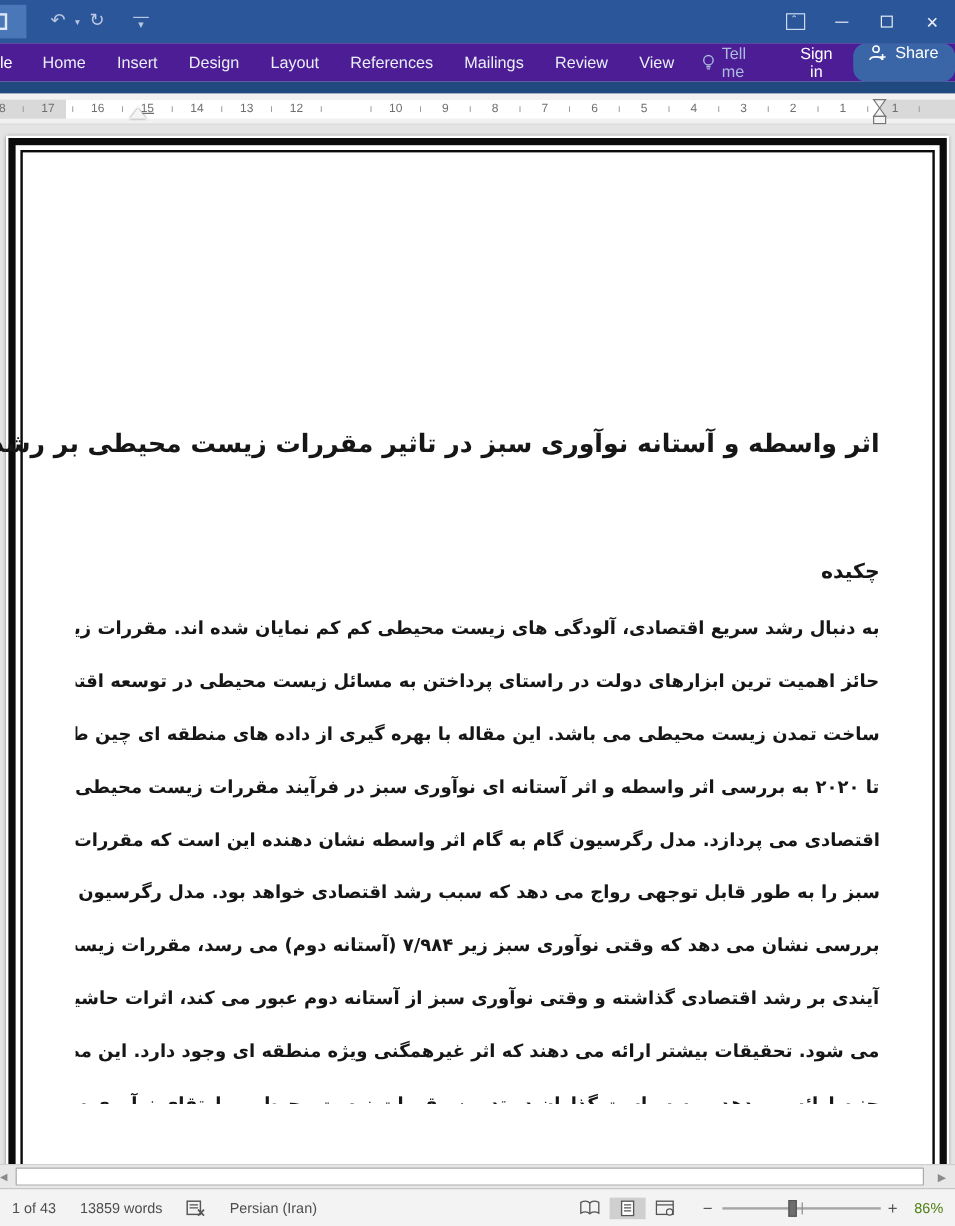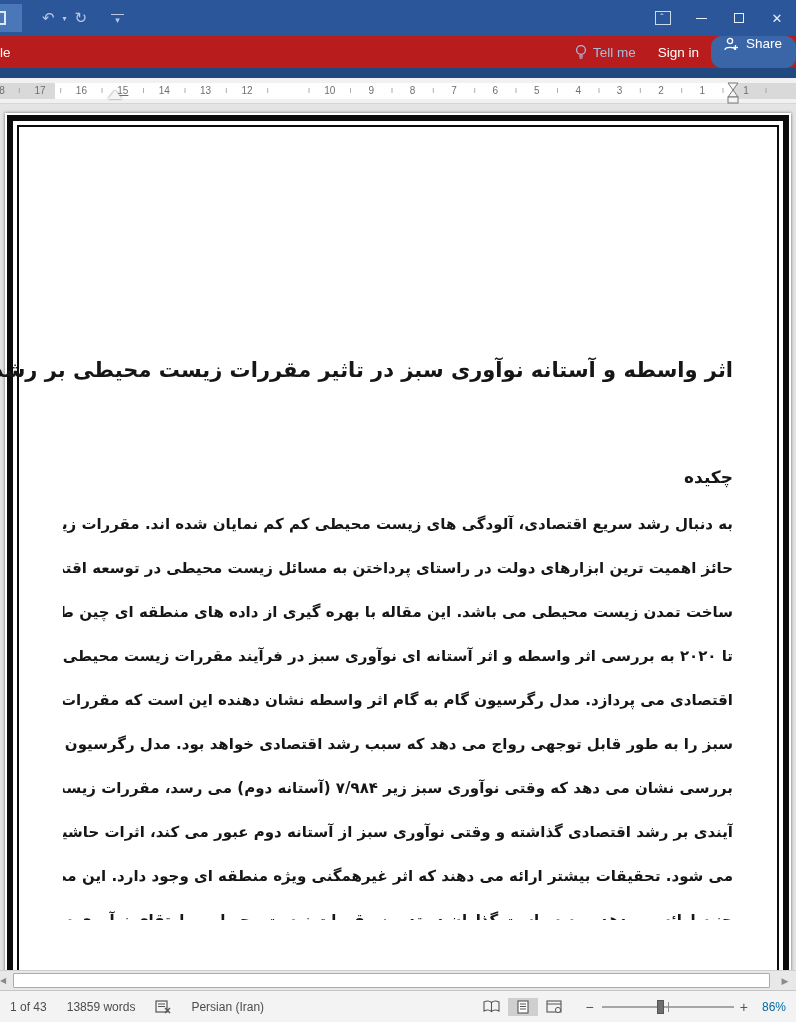--- a/index.html
+++ b/index.html
@@ -19,21 +19,21 @@
                 color:#ffffff; font-size:13.5px; white-space:nowrap; }
   .win-controls { margin-left:auto; display:flex; align-items:center; height:100%; }
   .win-btn { width:38px; height:36px; display:flex; align-items:center; justify-content:center; color:#e8eef7; }
   .ribbon-opts { width:16px; height:14px; border:1px solid #cdd9ec; position:relative; }
   .ribbon-opts:after { content:"ˆ"; position:absolute; left:4px; top:0px; color:#cdd9ec; font-size:11px; }
   .min-glyph { width:11px; height:1px; background:#e8eef7; }
   .max-glyph { width:10px; height:10px; border:1px solid #e8eef7; }
   .close-glyph { font-size:13px; }
 
   
-  .tabbar { height:32px; background:#b91c1c; display:flex; align-items:center; flex:0 0 auto; color:#e9eef6; font-size:13.5px; }
+  .tabbar { height:32px; background:#4c1d95; display:flex; align-items:center; flex:0 0 auto; color:#e9eef6; font-size:13.5px; }
   .file-partial { padding:0 12px 0 0; color:#ffffff; }
   .tab { padding:0 13px; cursor:default; }
   .right-group { margin-left:auto; display:flex; align-items:center; height:100%; }
   .tellme { display:flex; align-items:center; gap:6px; color:#a9bcdd; padding:0 10px; }
   .signin { color:#ffffff; padding:0 12px;text-align:center; }
   .share-wrap { background:#3a66a8; height:100%; display:flex; align-items:flex-start; gap:7px; padding:0 14px 0 12px; color:#ffffff;border-radius:11px; }
   .ribbon-strip { height:10px; background:#20497f; flex:0 0 auto; }
 
   
   .ruler-row { height:26px; background:#f2f1f0; position:relative; flex:0 0 auto; border-bottom:1px solid #d6d6d6; }
@@ -80,21 +80,21 @@
   .sb-icon { display:flex; align-items:center; padding:0 10px; }
   .sb-right { margin-left:auto; display:flex; align-items:center; }
   .view-btn { padding:2px 8px; display:flex; align-items:center; }
   .view-btn.selected { background:#cfcfcf; }
   .zoom-out { padding:0 8px 0 16px; color:#555; font-size:14px; }
   .zoom-in { padding:0 6px; color:#555; font-size:14px; }
   .zoom-track { position:relative; width:132px; height:20px; }
   .zoom-line { position:absolute; left:0; right:0; top:9px; height:2px; background:#a6a6a6; }
   .zoom-notch { position:absolute; left:50%; top:5px; width:1px; height:10px; background:#8c8c8c; }
   .zoom-handle { position:absolute; left:42%; top:3px; width:7px; height:14px; background:#6e6e6e; border:1px solid #555; }
-  .zoom-pct { padding:0 10px 0 8px; color:#0369a1; }
+  .zoom-pct { padding:0 10px 0 8px; color:#4d7c0f; }
 </style>
 </head>
 <body>
 
 <div class="app">
 
   <div class="titlebar">
     <div class="qat">
       <div class="save-btn">
         <div class="floppy"></div>
@@ -113,20 +113,30 @@
       </div>
       <div class="win-btn">
         <span class="max-glyph"></span>
       </div>
       <div class="win-btn close-glyph">✕</div>
     </div>
   </div>
 
   <div class="tabbar">
     <span class="file-partial">le</span>
+    <div style="display:flex;">
+        <div class="tab">Home</div>
+        <div class="tab">Insert</div>
+        <div class="tab">Design</div>
+        <div class="tab">Layout</div>
+        <div class="tab">References</div>
+        <div class="tab">Mailings</div>
+        <div class="tab">Review</div>
+        <div class="tab">View</div>
+      </div>
     <div class="right-group">
       <div class="tellme">
         <svg width="12" height="16" viewBox="0 0 12 16">
           <circle cx="6" cy="6" r="4.4" fill="none" stroke="#a9bcdd" stroke-width="1.3"></circle>
           <line x1="4" y1="12" x2="8" y2="12" stroke="#a9bcdd" stroke-width="1.3"></line>
           <line x1="4.5" y1="14" x2="7.5" y2="14" stroke="#a9bcdd" stroke-width="1.3"></line>
         </svg>
         <span>Tell me</span>
       </div>
       <span class="signin">Sign in</span>

